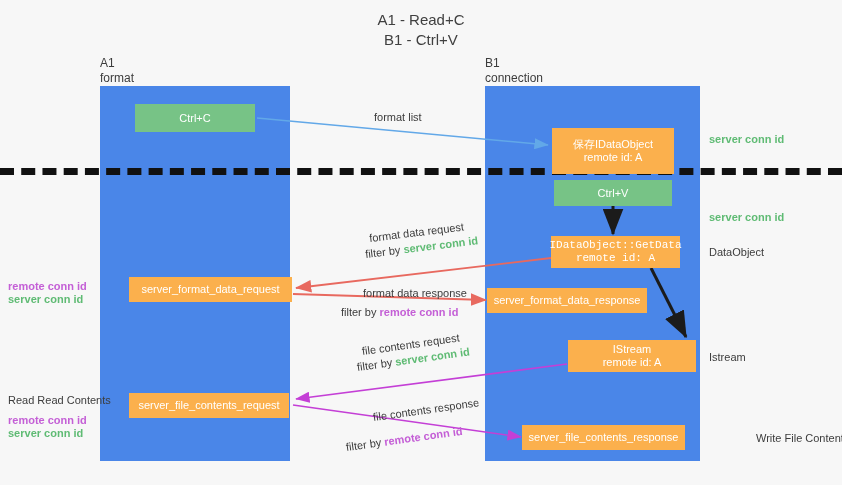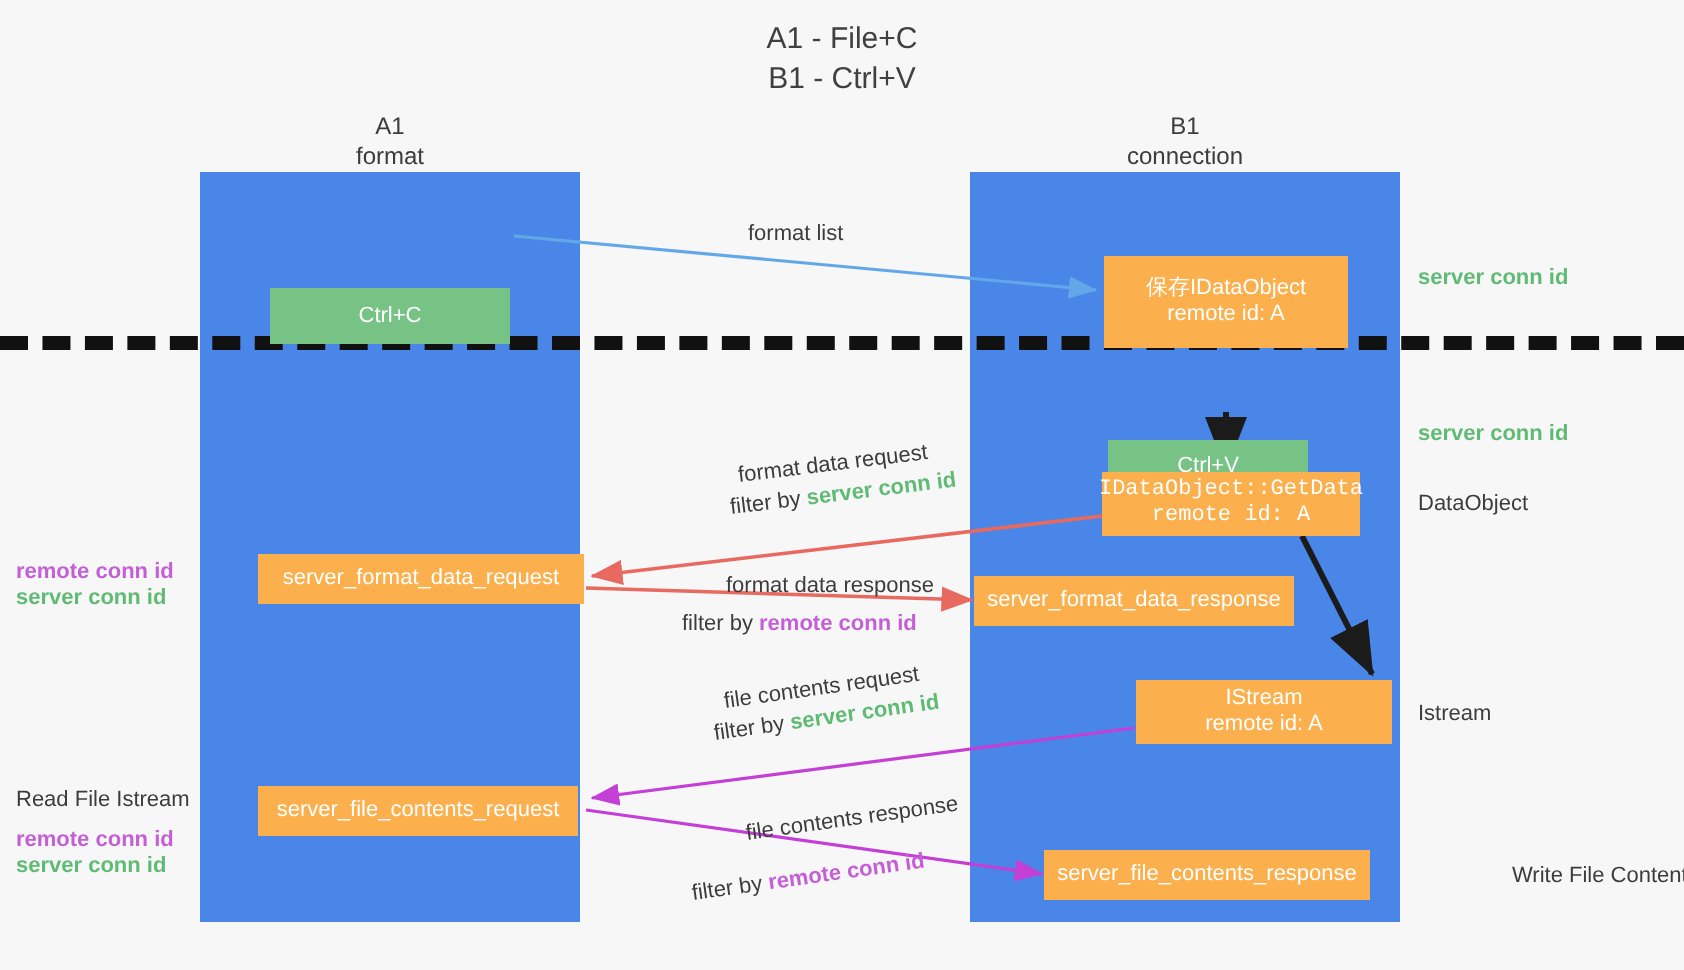--- a/index.html
+++ b/index.html
@@ -22,34 +22,34 @@
   }
 
   
   .lane{
     position:absolute;top:86px;height:375px;background:#4a86e8;
   }
   .lane-a{left:100px;width:190px;}
   .lane-b{left:485px;width:215px;}
 
   .lane-head{
-    position:absolute;text-align:center;font-size:12px;line-height:15px;color:#3c3c3c;
+    position:absolute;text-align:left;font-size:12px;line-height:15px;color:#3c3c3c;
   }
   .lane-head-a{left:100px;top:56px;width:190px;}
   .lane-head-b{left:485px;top:56px;width:215px;}
 
   
   .node{
     position:absolute;box-sizing:border-box;
     display:flex;flex-direction:column;
     align-items:center;justify-content:center;
     color:#ffffff;font-size:11px;line-height:13px;
     text-align:center;
   }
-  .node.green{background:#77c386;margin-top:40px;}
+  .node.green{background:#77c386;}
   .node.orange{background:#fbb04d;}
   .node .l2{font-size:11px;line-height:13px;}
 
   
   .lbl{position:absolute;font-size:11px;line-height:14px;color:#3c3c3c;white-space:nowrap;}
   .green-t{color:#5fbb74;font-weight:bold;}
   .purple-t{color:#c45fd6;font-weight:bold;}
   .rot-a{transform:rotate(-7deg);transform-origin:left bottom;}
   .rot-b{transform:rotate(-8deg);transform-origin:left bottom;}
 
@@ -57,21 +57,21 @@
     position:absolute;left:0;top:168px;width:842px;height:0;
     border-top:7px dashed #111111;
   }
 </style>
 </head>
 <body>
 
 <div id="stage">
 
   <div class="title">
-    <div>A1 - File+C</div>
+    <div>A1 - Read+C</div>
     <div>B1 - Ctrl+V</div>
   </div>
 
   <div class="lane-head lane-head-a">
     <div>A1</div>
     <div>format</div>
   </div>
   <div class="lane-head lane-head-b">
     <div>B1</div>
     <div>connection</div>
@@ -115,21 +115,21 @@
 
   <div class="node green" style="left:135px;top:104px;width:120px;height:28px;">
     <div>Ctrl+C</div>
   </div>
 
   <div class="node orange" style="left:552px;top:128px;width:122px;height:46px;">
     <div>保存IDataObject</div>
     <div class="l2">remote id: A</div>
   </div>
 
-  <div class="node green" style="left:554px;top:180px;width:100px;height:26px;">
+  <div class="node green" style="left:554px;top:180px;width:118px;height:26px;">
     <div>Ctrl+V</div>
   </div>
 
   <div class="node orange" style="left:551px;top:236px;width:129px;height:32px;font-family:Liberation Mono, monospace;">
     <div>IDataObject::GetData</div>
     <div class="l2">remote id: A</div>
   </div>
 
   <div class="node orange" style="left:129px;top:277px;width:163px;height:25px;">
     <div>server_format_data_request</div>
@@ -192,17 +192,17 @@
 
   <div class="lbl green-t" style="left:709px;top:132px;">server conn id</div>
   <div class="lbl green-t" style="left:709px;top:210px;">server conn id</div>
   <div class="lbl" style="left:709px;top:245px;">DataObject</div>
   <div class="lbl" style="left:709px;top:350px;">Istream</div>
   <div class="lbl" style="left:709px;top:431px;margin-left:47px;">Write File Contents</div>
 
   <div class="lbl purple-t" style="left:8px;top:279px;">remote conn id</div>
   <div class="lbl green-t" style="left:8px;top:292px;">server conn id</div>
 
-  <div class="lbl" style="left:8px;top:393px;">Read File Istream</div>
+  <div class="lbl" style="left:8px;top:393px;">Read Read Contents</div>
   <div class="lbl purple-t" style="left:8px;top:413px;">remote conn id</div>
   <div class="lbl green-t" style="left:8px;top:426px;">server conn id</div>
 
 </div>
 
 </body></html>

